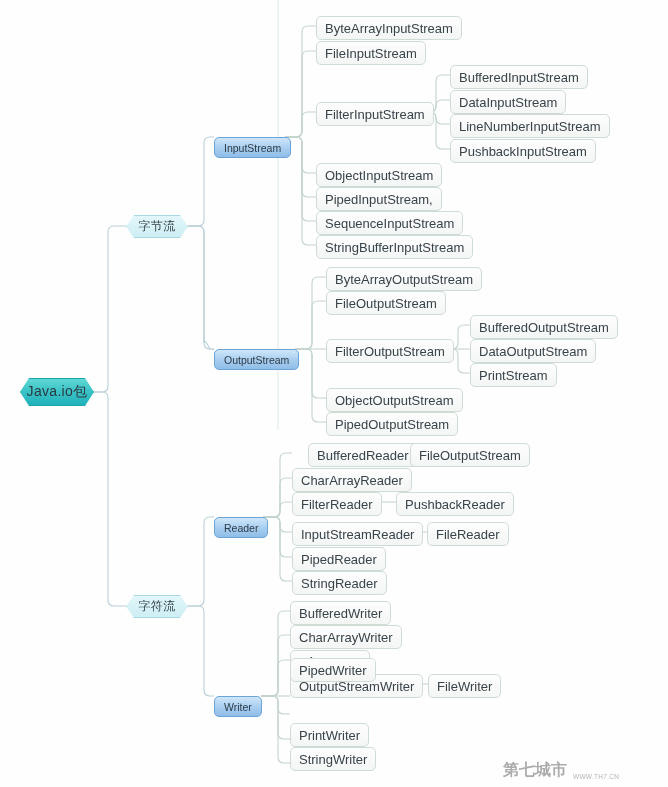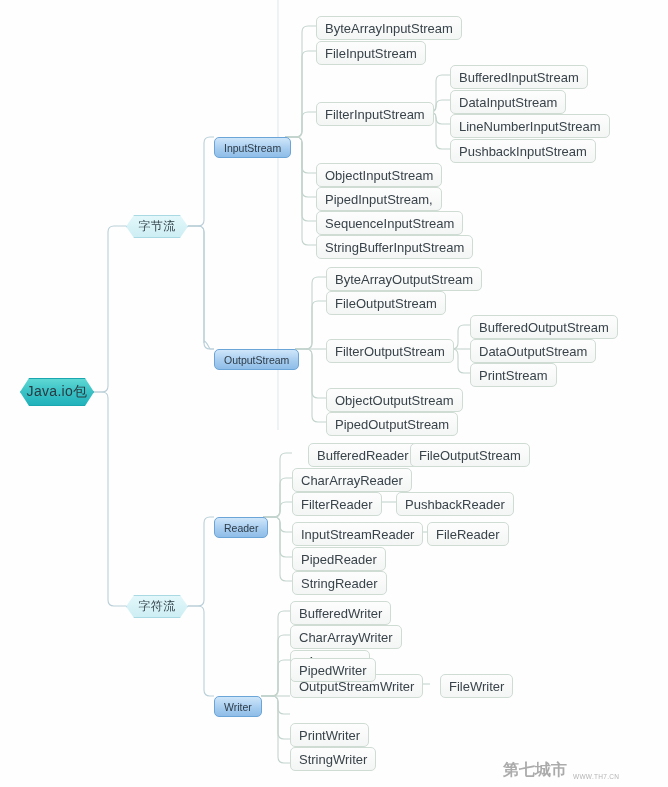--- a/index.html
+++ b/index.html
@@ -293,21 +293,21 @@
   <div class="node node-leaf" style="left:290px; top:658px;">
     <span>PipedWriter</span>
     </div>
   <div class="node node-leaf" style="left:290px; top:723px;">
     <span>PrintWriter</span>
     </div>
   <div class="node node-leaf" style="left:290px; top:747px;">
     <span>StringWriter</span>
     </div>
 
-  <div class="node node-leaf" style="left:440px; top:674px;">
+  <div class="node node-leaf" style="left:428px; top:674px;">
     <span>FileWriter</span>
     </div>
 
   <div class="watermark" style="left:503px; top:760px;">
     <span class="wm-cn">第七城市</span>
     <span class="wm-url">WWW.TH7.CN</span>
   </div>
 
 </div>
 

